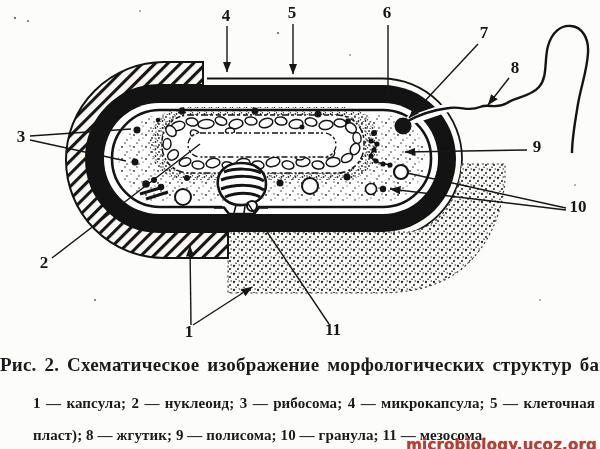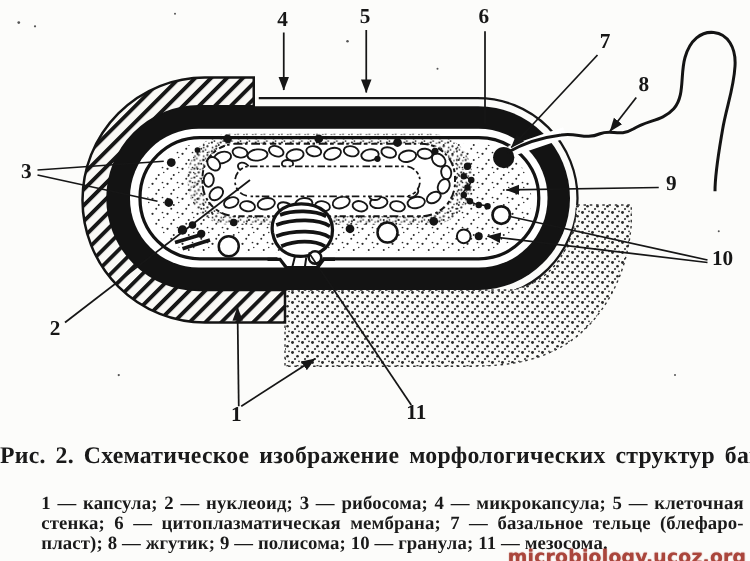--- a/index.html
+++ b/index.html
@@ -222,17 +222,16 @@
       <text x="515" y="73">8</text>
       <text x="537" y="152">9</text>
       <text x="578" y="212">10</text>
       <text x="333" y="335">11</text>
     </g>
   </svg>
 
   <div class="cap-line cap1">Рис. 2. Схематическое изображение морфологических структур бак-</div>
 
   <div class="leg-line leg-just legA">1 — капсула; 2 — нуклеоид; 3 — рибосома; 4 — микрокапсула; 5 — клеточная</div>
-  <div class="leg-line leg-just legB">стенка; 6 — цитоплазматическая мембрана; 7 — базальное тельце (блефаро-</div>
   <div class="leg-line legC">пласт); 8 — жгутик; 9 — полисома; 10 — гранула; 11 — мезосома.</div>
 
   <div class="watermark" style="color: rgb(161, 50, 39);">microbiology.ucoz.org</div>
 </div>
 
 </body></html>

